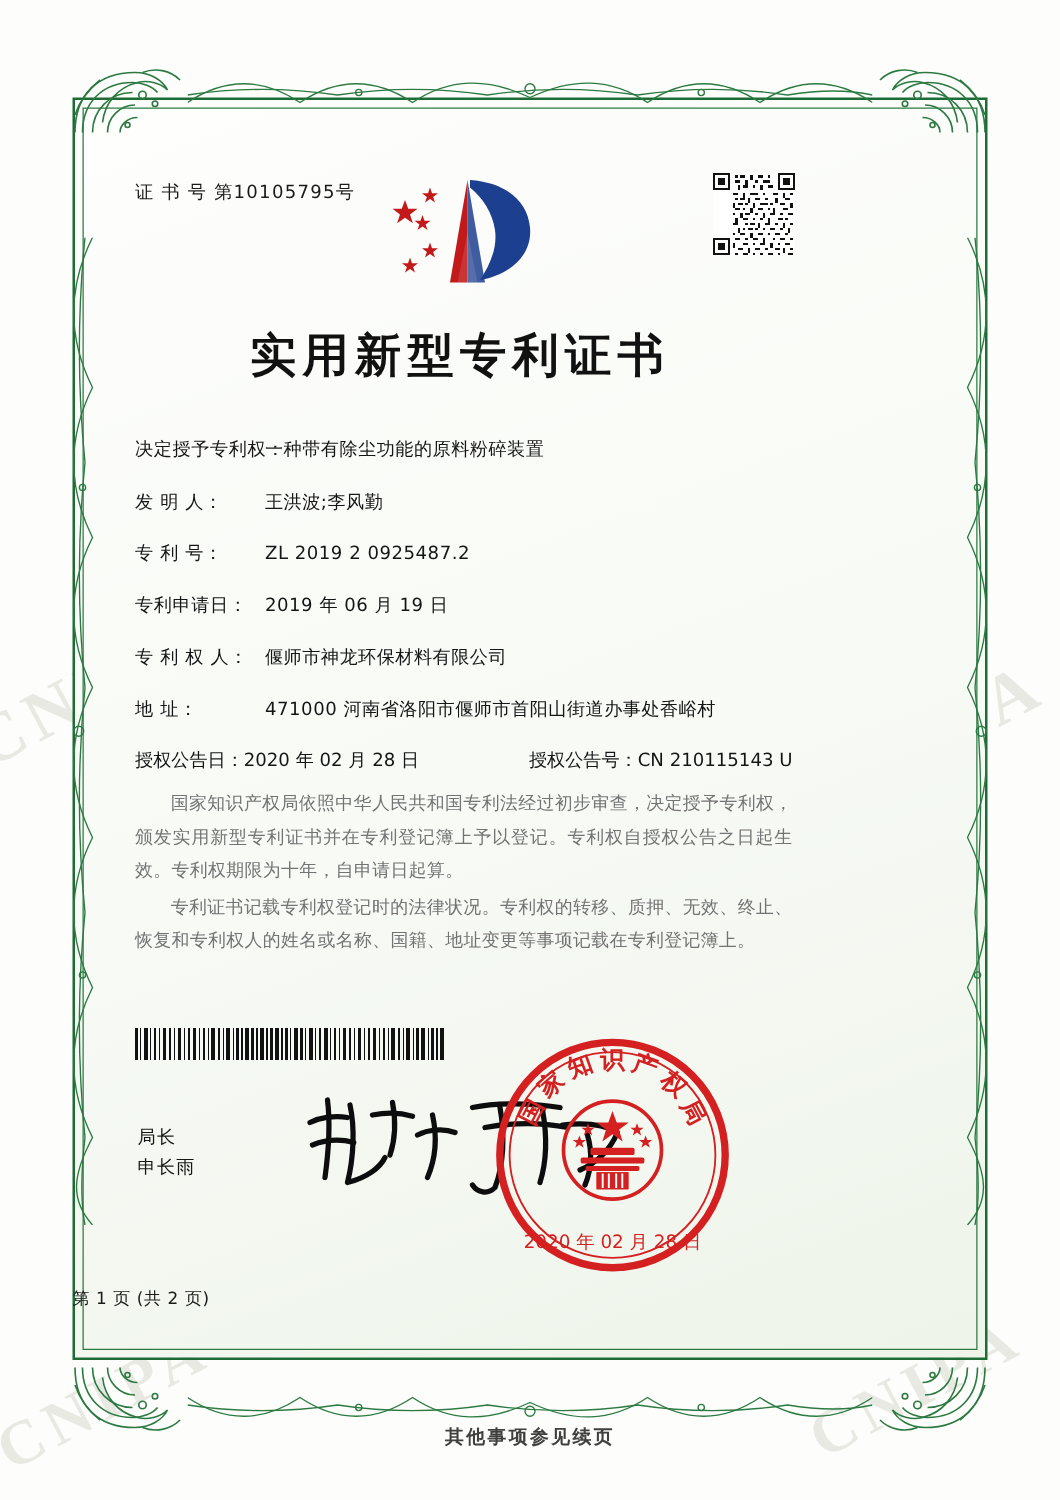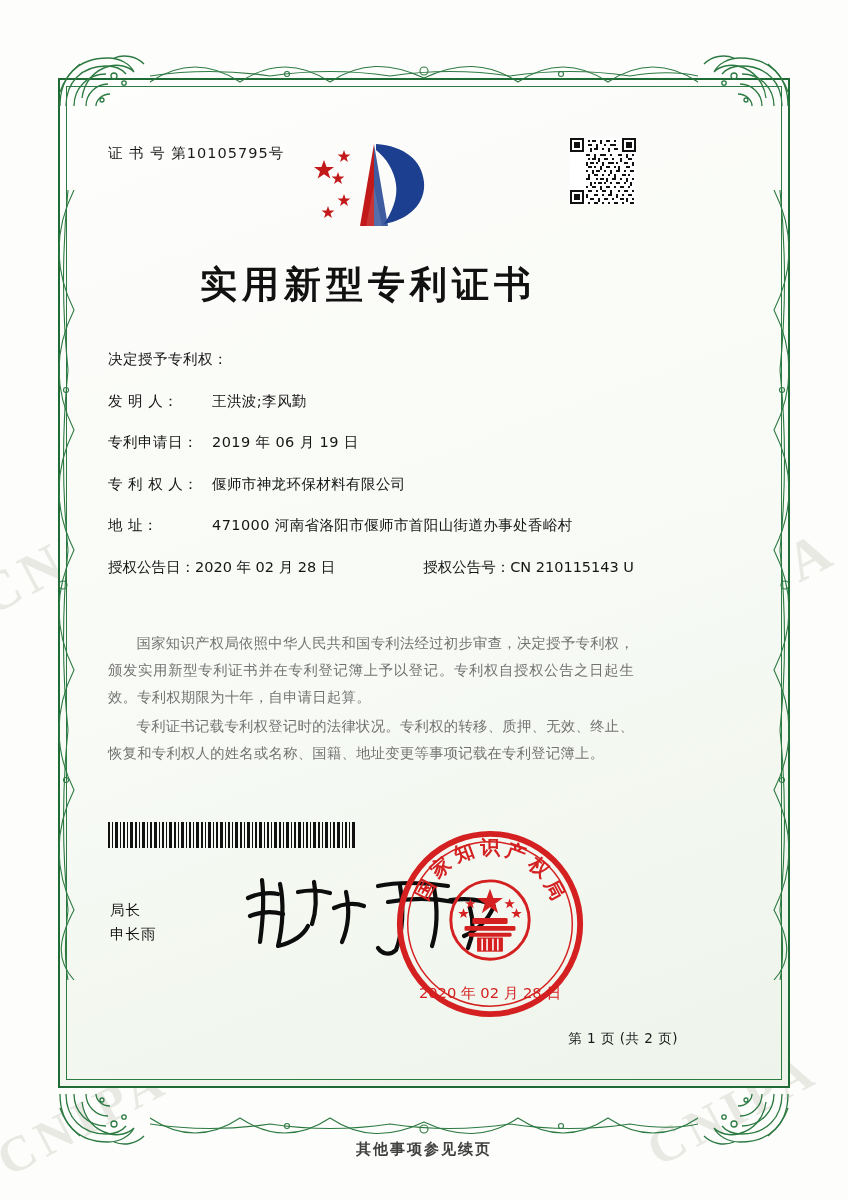--- a/index.html
+++ b/index.html
@@ -218,21 +218,21 @@
     top: 748px;
     width: 196px;
     height: 196px;
   }
 
   .page-no {
     position: absolute;
     left: 0;
     right: 0;
     top: 952px;
-    text-align: right;
+    text-align: left;
     font-family: "DejaVu Sans", sans-serif;
     font-size: 13.5px;
     color: #1a1a1a;
     letter-spacing: 0.5px;
   }
 
   .footnote {
     position: absolute;
     left: 0;
     right: 0;
@@ -507,24 +507,29 @@
         <polygon points="56,54 57.6,58.6 62.4,58.6 58.5,61.5 60,66 56,63.2 52,66 53.5,61.5 49.6,58.6 54.4,58.6"></polygon>
         <polygon points="40,66 41.6,70.6 46.4,70.6 42.5,73.5 44,78 40,75.2 36,78 37.5,73.5 33.6,70.6 38.4,70.6"></polygon>
       </g>
     </svg>
 
     <div class="title">实用新型专利证书</div>
 
     <div class="fields">
       <div class="field">
         <span class="lbl">决定授予专利权：</span>
+        <span class="val">一种带有除尘功能的原料粉碎装置</span>
       </div>
       <div class="field">
         <span class="lbl">发    明    人：</span>
         <span class="val">王洪波;李风勤</span>
+      </div>
+      <div class="field">
+        <span class="lbl">专    利    号：</span>
+        <span class="val">ZL 2019 2 0925487.2</span>
       </div>
       <div class="field">
         <span class="lbl">专利申请日：</span>
         <span class="val">2019 年 06 月 19 日</span>
       </div>
       <div class="field">
         <span class="lbl">专 利 权 人：</span>
         <span class="val">偃师市神龙环保材料有限公司</span>
       </div>
       <div class="field">

